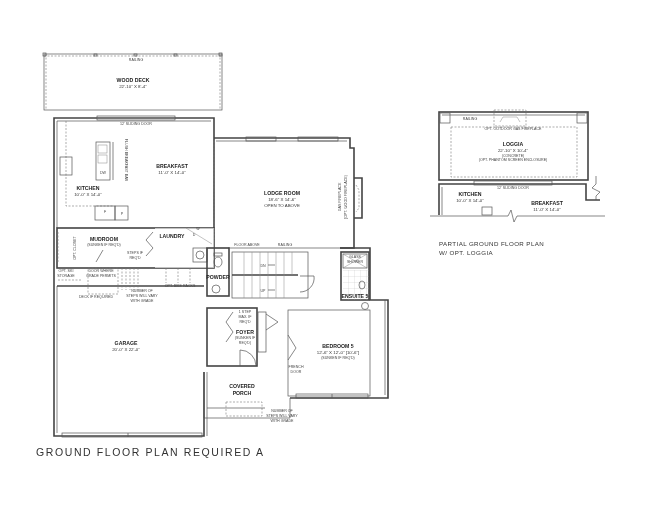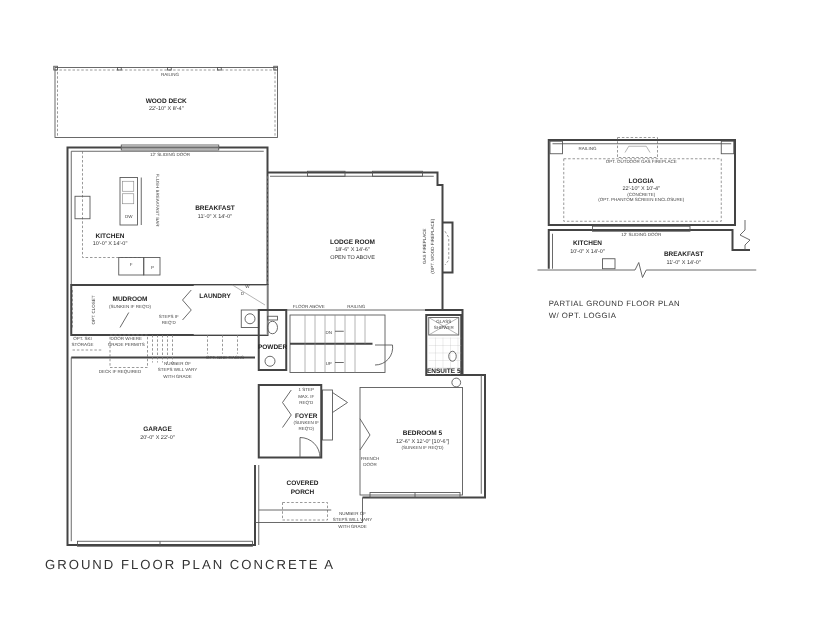--- a/index.html
+++ b/index.html
@@ -258,17 +258,17 @@
     <text x="470" y="202" class="rd">10'-0" X 14'-0"</text>
     <rect x="482" y="207" width="10" height="8" class="thin"></rect>
     <text x="547" y="205" class="rl">BREAKFAST</text>
     <text x="547" y="211" class="rd">11'-0" X 14'-0"</text>
     <line x1="430" y1="216" x2="508" y2="216" class="thin"></line>
     <polyline points="508,216 511,210 514,222 517,216 605,216" class="thin"></polyline>
     <polyline points="596,176 596,184 592,188 600,192 596,196 596,200" class="thin"></polyline>
   </g>
 </svg>
 
-<div class="title-main">GROUND FLOOR PLAN CONCRETE A</div>
+<div class="title-main">GROUND FLOOR PLAN REQUIRED A</div>
 <div class="title-partial">
   <div>PARTIAL GROUND FLOOR PLAN</div>
   <div>W/ OPT. LOGGIA</div>
 </div>
 
 </body></html>

